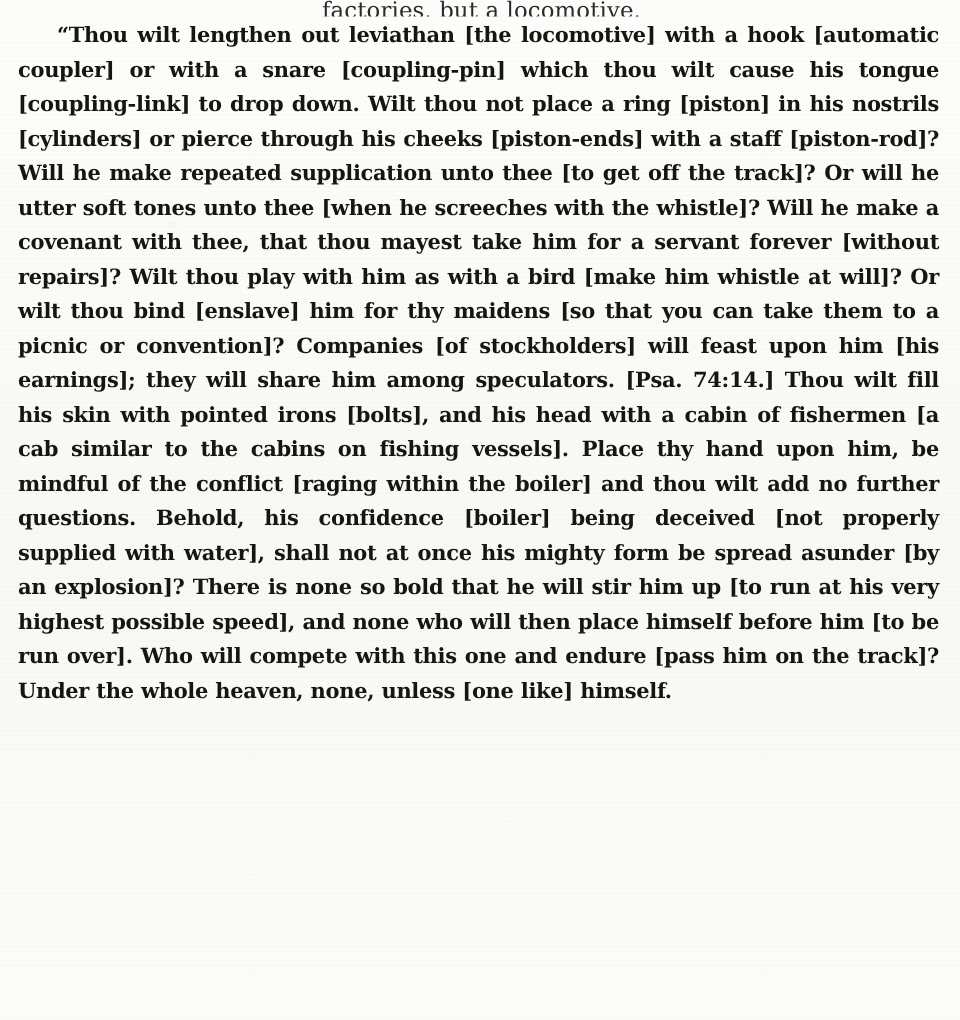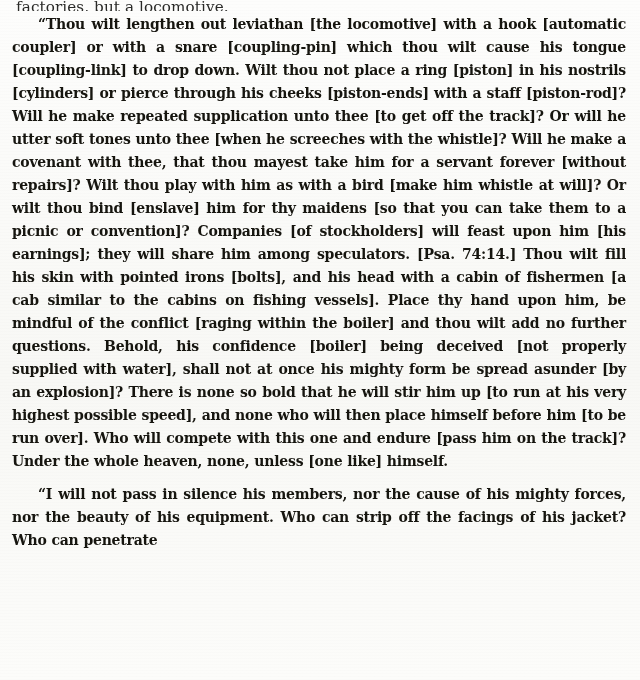--- a/index.html
+++ b/index.html
@@ -41,20 +41,21 @@
   .cut-line {
     font-family: "DejaVu Serif", serif;
     font-size: 15.2px;
     color: #2a2a28;
     line-height: 14px;
     height: 11px;
     overflow: hidden;
     margin: 0 0 2px 4px;
     letter-spacing: 0.1px;
     white-space: nowrap;
+    text-align: center;
   }
   p.body {
     margin: 0;
     font-family: "DejaVu Serif", serif;
     font-size: 14px;
     line-height: 23.0px;
     color: #16150f;
     text-align: justify;
     text-justify: inter-word;
     font-weight: 600;
@@ -90,18 +91,17 @@
   <div class="scan"></div>
 
   <div class="column">
 
     <div class="cut-line">
       <span>factories, but a locomotive.</span>
     </div>
 
     <p class="body first"><span class="indent"></span><span>“Thou wilt lengthen out leviathan [the locomotive] with a hook [automatic coupler] or with a snare [coupling-pin] which thou wilt cause his tongue [coupling-link] to drop down. Wilt thou not place a ring [piston] in his nostrils [cylinders] or pierce through his cheeks [piston-ends] with a staff [piston-rod]? Will he make repeated supplication unto thee [to get off the track]? Or will he utter soft tones unto thee [when he screeches with the whistle]? Will he make a covenant with thee, that thou mayest take him for a servant forever [without repairs]? Wilt thou play with him as with a bird [make him whistle at will]? Or wilt thou bind [enslave] him for thy maidens [so that you can take them to a picnic or convention]? Companies [of stockholders] will feast upon him [his earnings]; they will share him among speculators. [Psa. 74:14.] Thou wilt fill his skin with pointed irons [bolts], and his head with a cabin of fishermen [a cab similar to the cabins on fishing vessels]. Place thy hand upon him, be mindful of the conflict [raging within the boiler] and thou wilt add no further questions. Behold, his confidence [boiler] being deceived [not properly supplied with water], shall not at once his mighty form be spread asunder [by an explosion]? There is none so bold that he will stir him up [to run at his very highest possible speed], and none who will then place himself before him [to be run over]. Who will compete with this one and endure [pass him on the track]? Under the whole heaven, none, unless [one like] himself.</span></p>
 
-    <p class="body second"><span class="indent"></span><span>“I will not pass in silence his members, nor the cause of his mighty forces, nor the beauty of his equipment. Who can strip off the facings of his jacket? Who can penetrate</span></p>
 
   </div>
 
   <div class="ink-overlay"></div>
 </div>
 
 </body></html>

